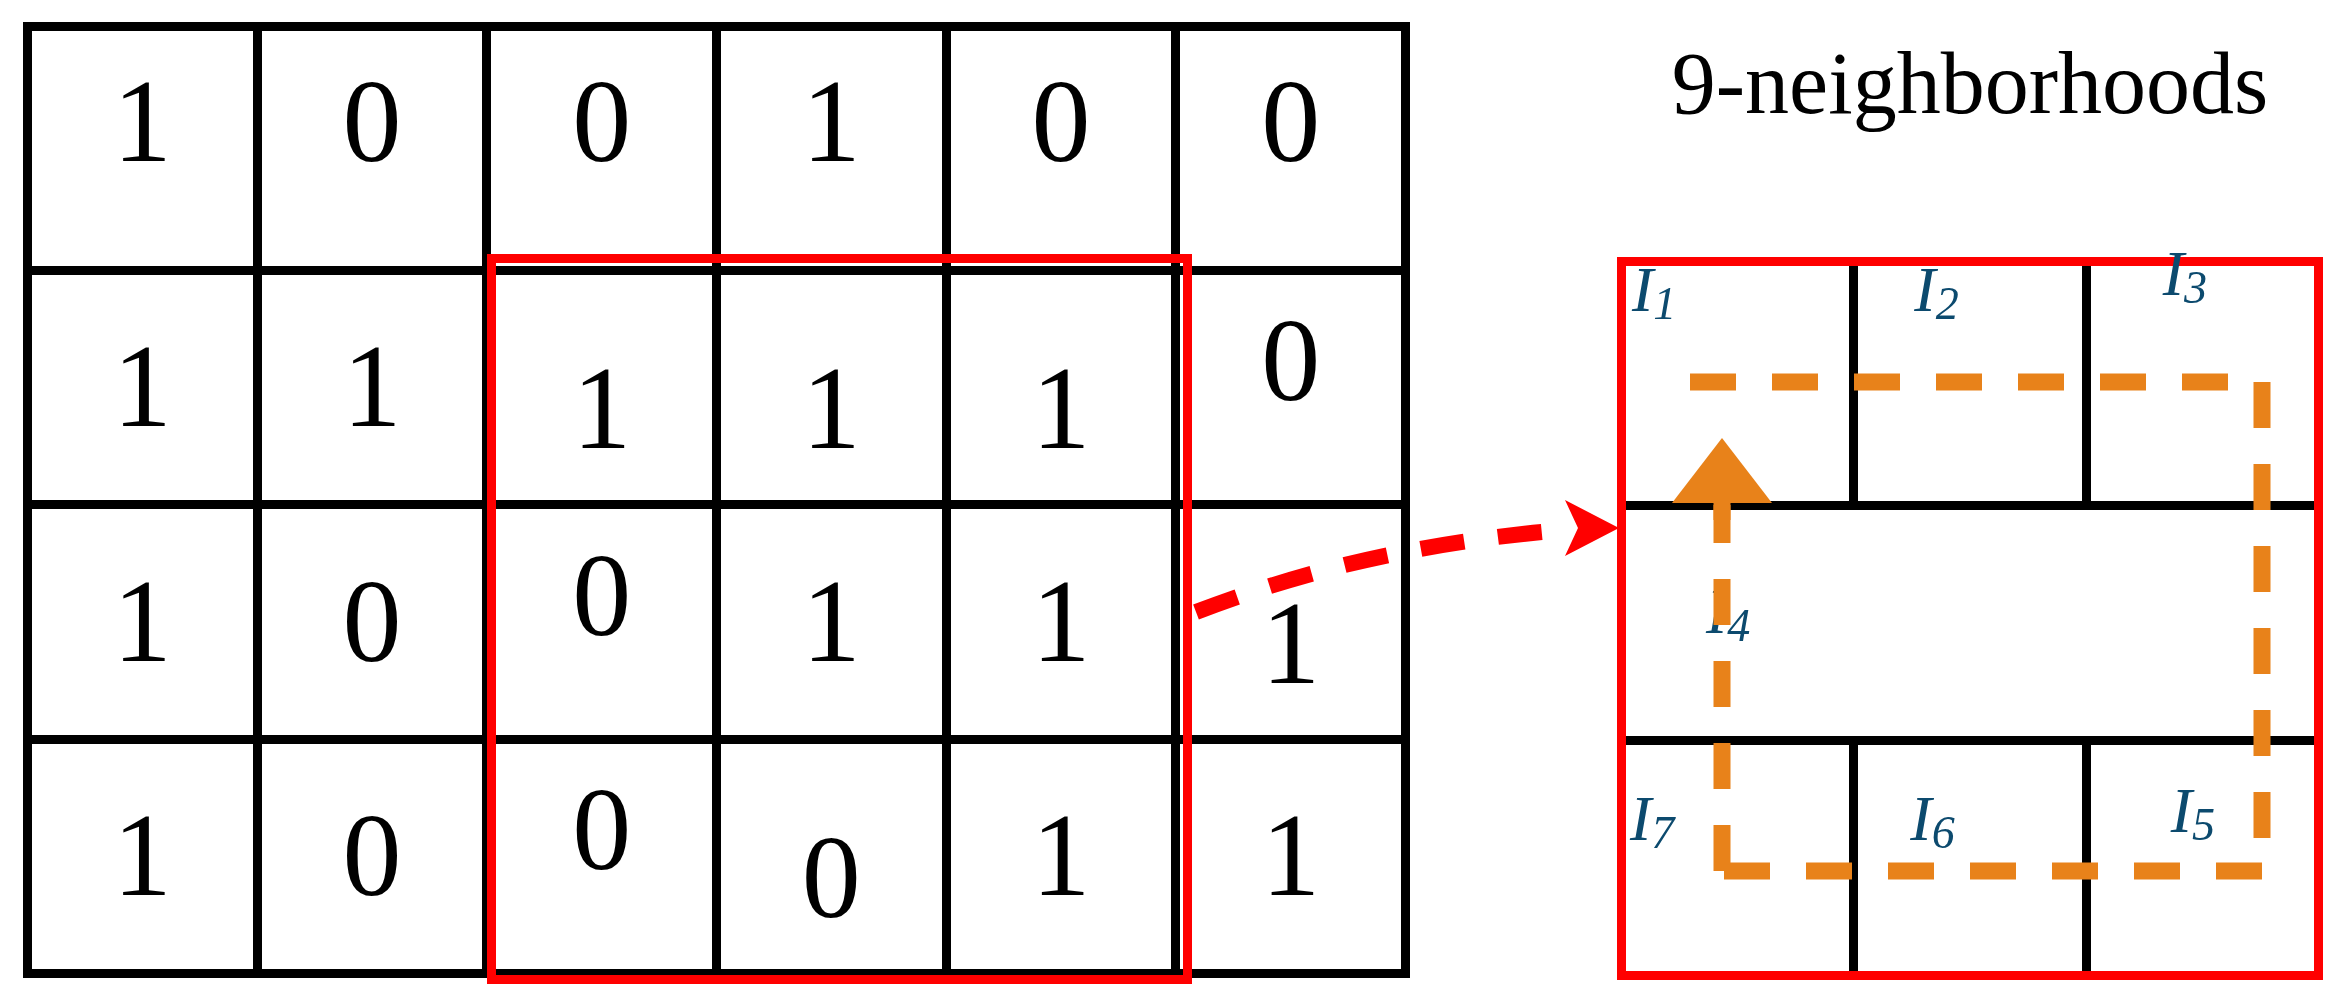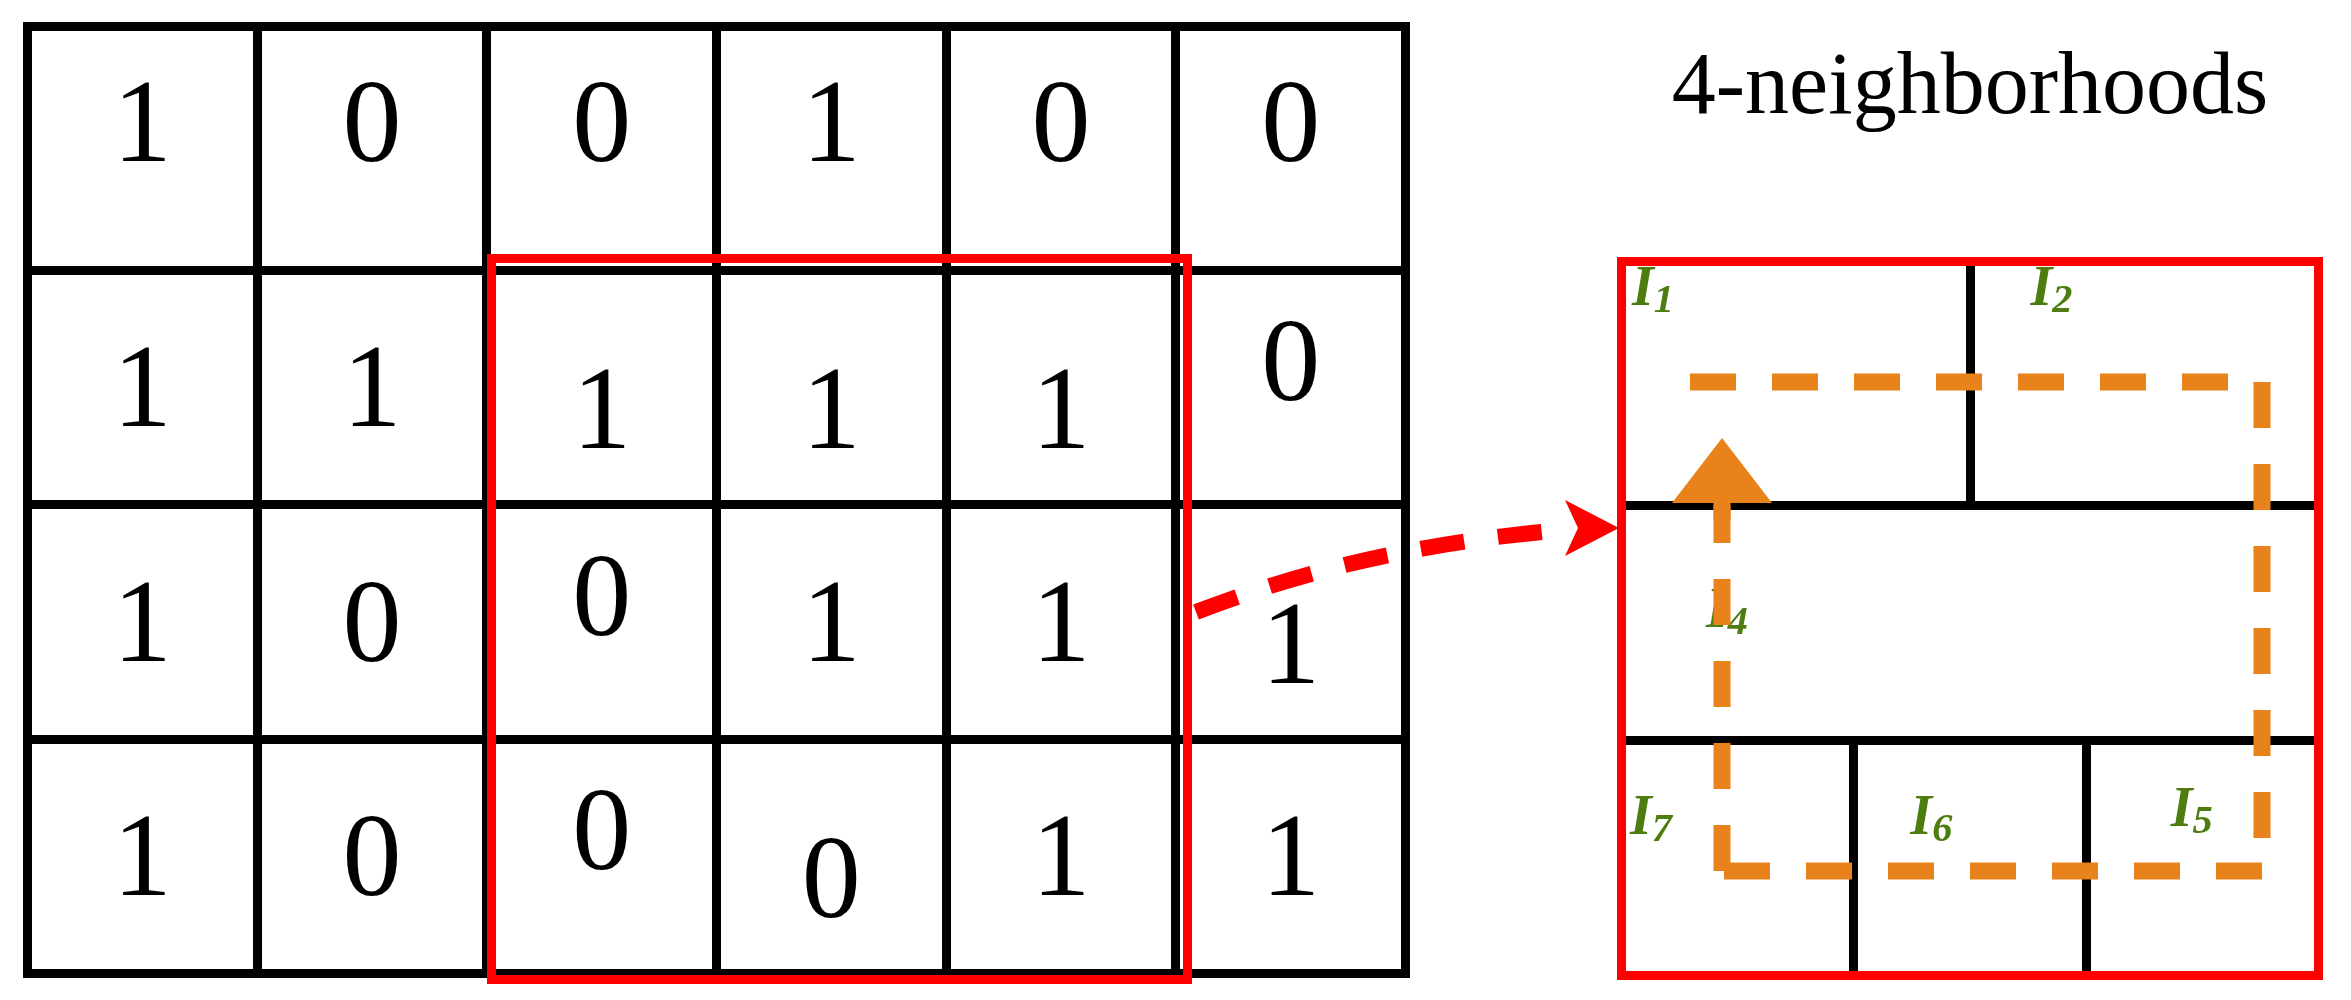--- a/index.html
+++ b/index.html
@@ -80,25 +80,24 @@
   #nbhd .nrow + .nrow{border-top:9px solid #000000;}
   #nbhd .ncell{
     flex:1 1 0;
     box-sizing:border-box;
     position:relative;
   }
   #nbhd .ncell + .ncell{border-left:9px solid #000000;}
   #nbhd .nlabel{
     position:absolute;
     font-style:italic;
-    font-size:56px;
+    font-size:64px;
     line-height:1;
-    color:#4d7c0f;
+    color:#0c4a6e;
     white-space:nowrap;
-    font-weight:bold;
   }
   #nbhd .nlabel .sub{
     font-size:0.72em;
     vertical-align:-0.18em;
     font-style:italic;
   }
   
   .lab-tl{left:6px;top:-8px;}
   .lab-tc{left:56px;top:-8px;}
   .lab-tr{left:72px;top:-24px;}
@@ -205,30 +204,33 @@
         </div>
       <div class="mcell">
           <span class="digit">1</span>
         </div>
     </div>
 
   </div>
 
   <div id="selection"></div>
 
-  <div id="nbhd-title">4-neighborhoods</div>
+  <div id="nbhd-title">9-neighborhoods</div>
 
   <div id="nbhd">
 
     <div class="nrow">
       <div class="ncell">
         <span class="nlabel lab-tl"><span>I</span><span class="sub">1</span></span>
       </div>
       <div class="ncell">
         <span class="nlabel lab-tc"><span>I</span><span class="sub">2</span></span>
+      </div>
+      <div class="ncell">
+        <span class="nlabel lab-tr"><span>I</span><span class="sub">3</span></span>
       </div>
     </div>
 
     <div class="nrow">
       <div class="ncell">
         <span class="nlabel lab-mr"><span>I</span><span class="sub">4</span></span>
       </div>
     </div>
 
     <div class="nrow">

